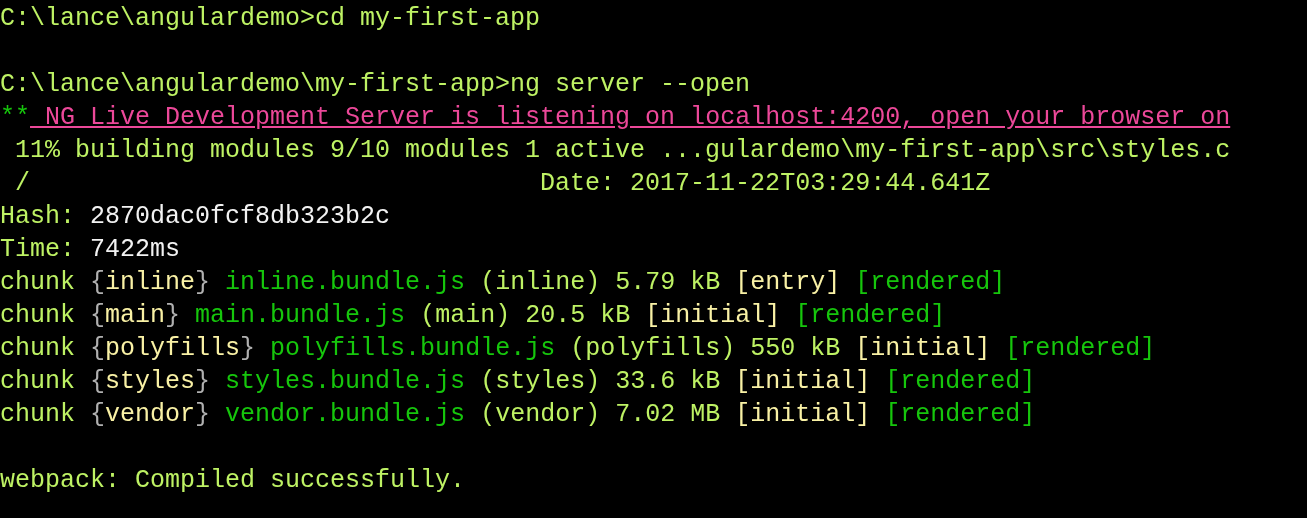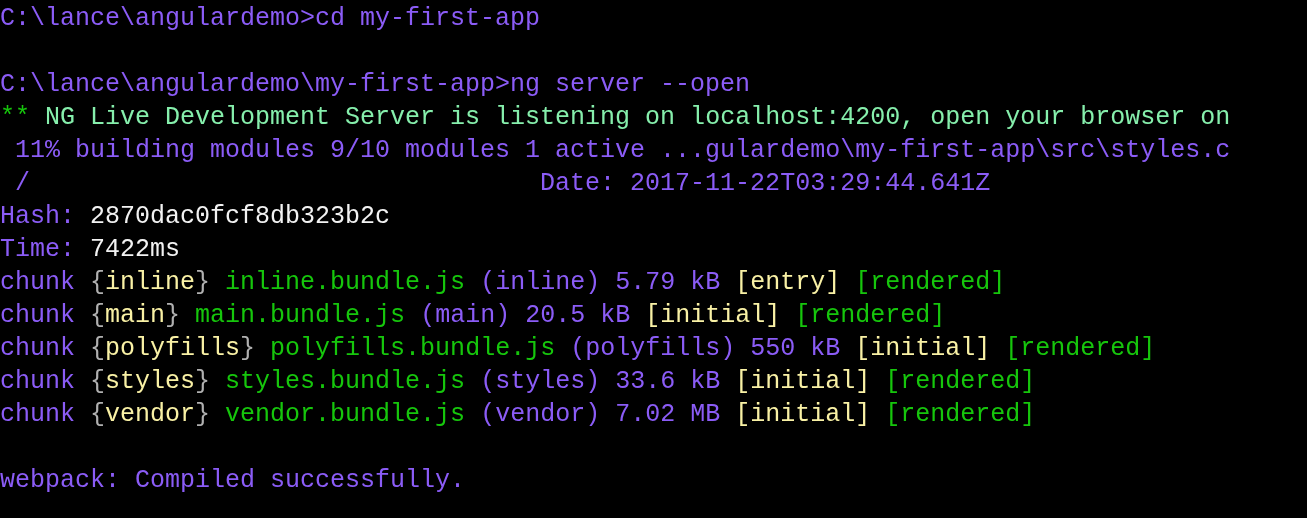--- a/index.html
+++ b/index.html
@@ -30,24 +30,24 @@
   .line {
     height: 33px;
     white-space: pre;
     overflow: hidden;
     text-overflow: clip;
     font-size: 25px;
     line-height: 33px;
   }
   .line span { white-space: pre; }
   
-  .c-white   { color: #8b5cf6; }
+  .c-white   { color: #bef264; }
   .c-bwhite  { color: #f2f2f2; text-align: right; }
   .c-green   { color: #16c60c; }
-  .c-dgreen  { color: #86efac; }
+  .c-dgreen  { color: #ec4899; text-decoration: underline; }
   .c-yellow  { color: #f9f1a5; margin-top: 12px; }
   .c-brace   { color: #b0b0b0; }
 </style>
 </head>
 <body>
 
 <div id="terminal">
   <div class="screen" id="screen"><div class="line"><span class="c-white">C:\lance\angulardemo&gt;cd my-first-app</span></div><div class="line"><span class="c-white"></span></div><div class="line"><span class="c-white">C:\lance\angulardemo\my-first-app&gt;ng server --open</span></div><div class="line"><span class="c-green">**</span><span class="c-dgreen"> NG Live Development Server is listening on localhost:4200, open your browser on</span></div><div class="line"><span class="c-white"> 11% building modules 9/10 modules 1 active ...gulardemo\my-first-app\src\styles.c</span></div><div class="line"><span class="c-white"> /                                  Date: 2017-11-22T03:29:44.641Z</span></div><div class="line"><span class="c-white">Hash: </span><span class="c-bwhite">2870dac0fcf8db323b2c</span></div><div class="line"><span class="c-white">Time: </span><span class="c-bwhite">7422ms</span></div><div class="line"><span class="c-white">chunk </span><span class="c-brace">{</span><span class="c-yellow">inline</span><span class="c-brace">}</span><span class="c-white"> </span><span class="c-green">inline.bundle.js</span><span class="c-white"> (inline) 5.79 kB </span><span class="c-yellow">[entry]</span><span class="c-white"> </span><span class="c-green">[rendered]</span></div><div class="line"><span class="c-white">chunk </span><span class="c-brace">{</span><span class="c-yellow">main</span><span class="c-brace">}</span><span class="c-white"> </span><span class="c-green">main.bundle.js</span><span class="c-white"> (main) 20.5 kB </span><span class="c-yellow">[initial]</span><span class="c-white"> </span><span class="c-green">[rendered]</span></div><div class="line"><span class="c-white">chunk </span><span class="c-brace">{</span><span class="c-yellow">polyfills</span><span class="c-brace">}</span><span class="c-white"> </span><span class="c-green">polyfills.bundle.js</span><span class="c-white"> (polyfills) 550 kB </span><span class="c-yellow">[initial]</span><span class="c-white"> </span><span class="c-green">[rendered]</span></div><div class="line"><span class="c-white">chunk </span><span class="c-brace">{</span><span class="c-yellow">styles</span><span class="c-brace">}</span><span class="c-white"> </span><span class="c-green">styles.bundle.js</span><span class="c-white"> (styles) 33.6 kB </span><span class="c-yellow">[initial]</span><span class="c-white"> </span><span class="c-green">[rendered]</span></div><div class="line"><span class="c-white">chunk </span><span class="c-brace">{</span><span class="c-yellow">vendor</span><span class="c-brace">}</span><span class="c-white"> </span><span class="c-green">vendor.bundle.js</span><span class="c-white"> (vendor) 7.02 MB </span><span class="c-yellow">[initial]</span><span class="c-white"> </span><span class="c-green">[rendered]</span></div><div class="line"><span class="c-white"></span></div><div class="line"><span class="c-white">webpack: Compiled successfully.</span></div></div>
 </div>
 

